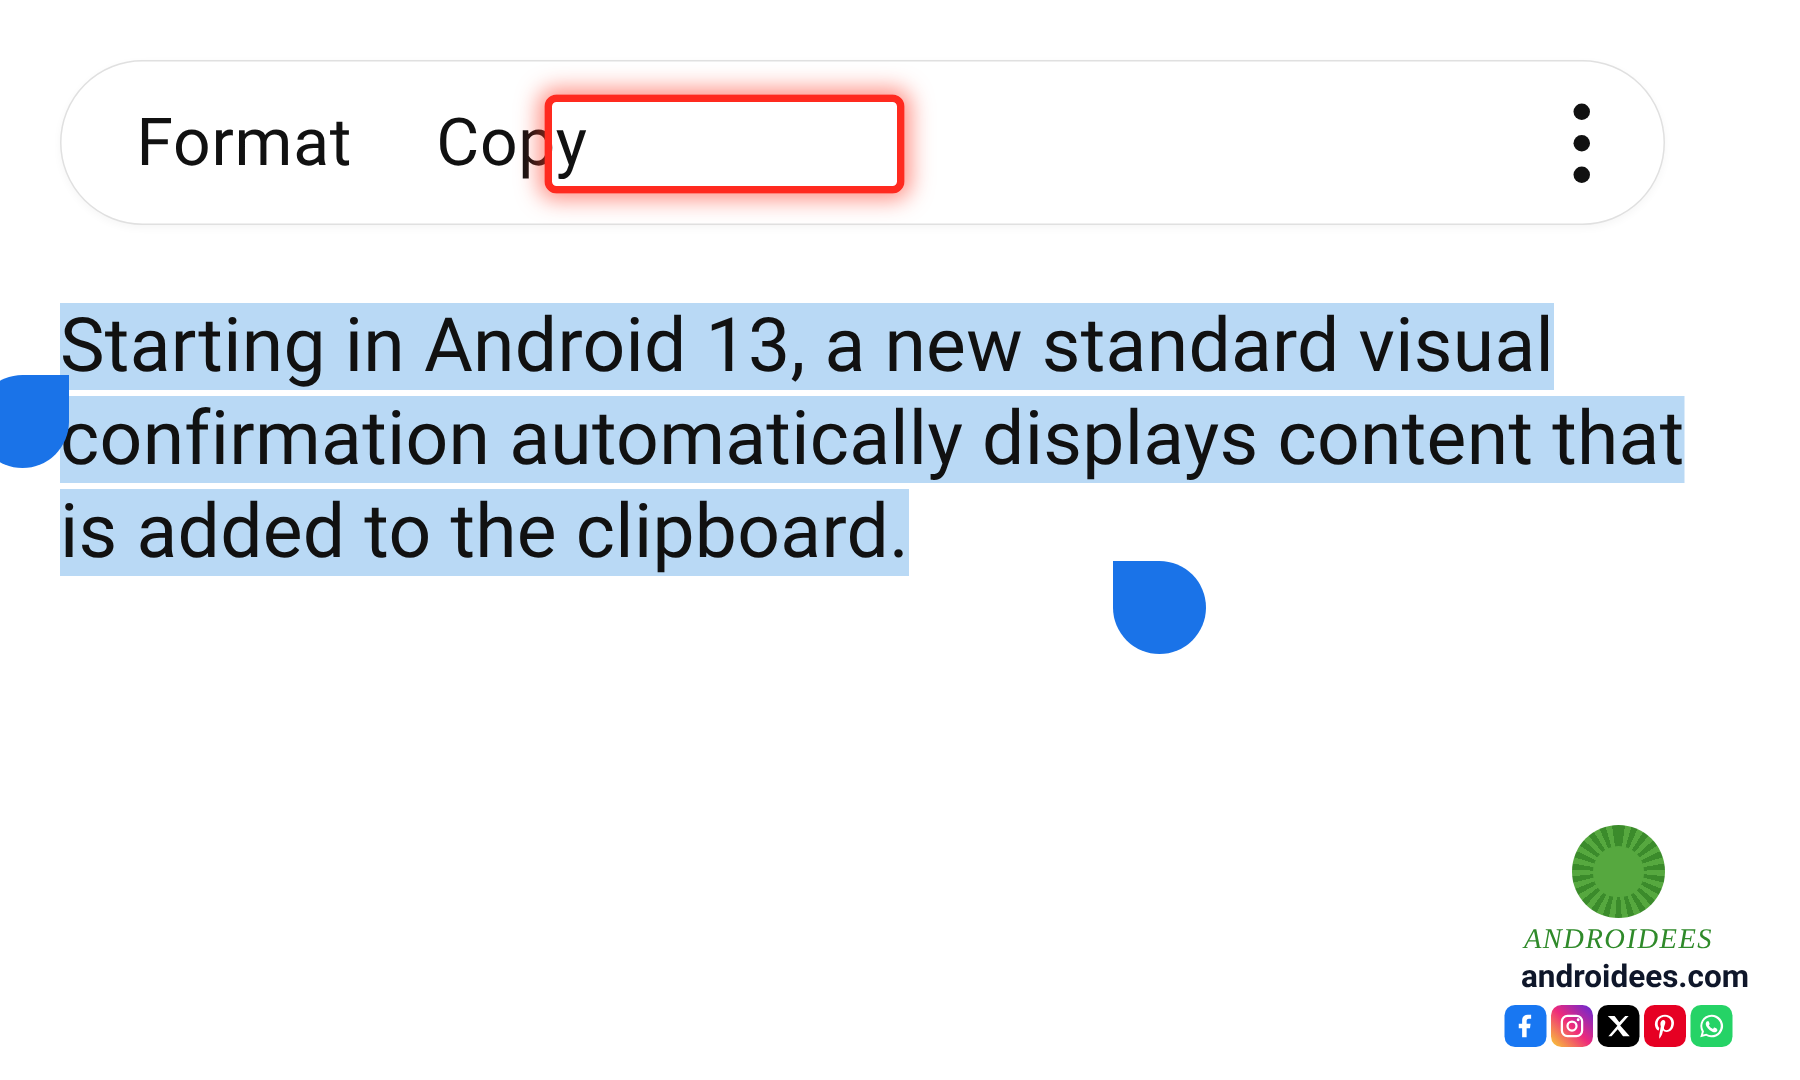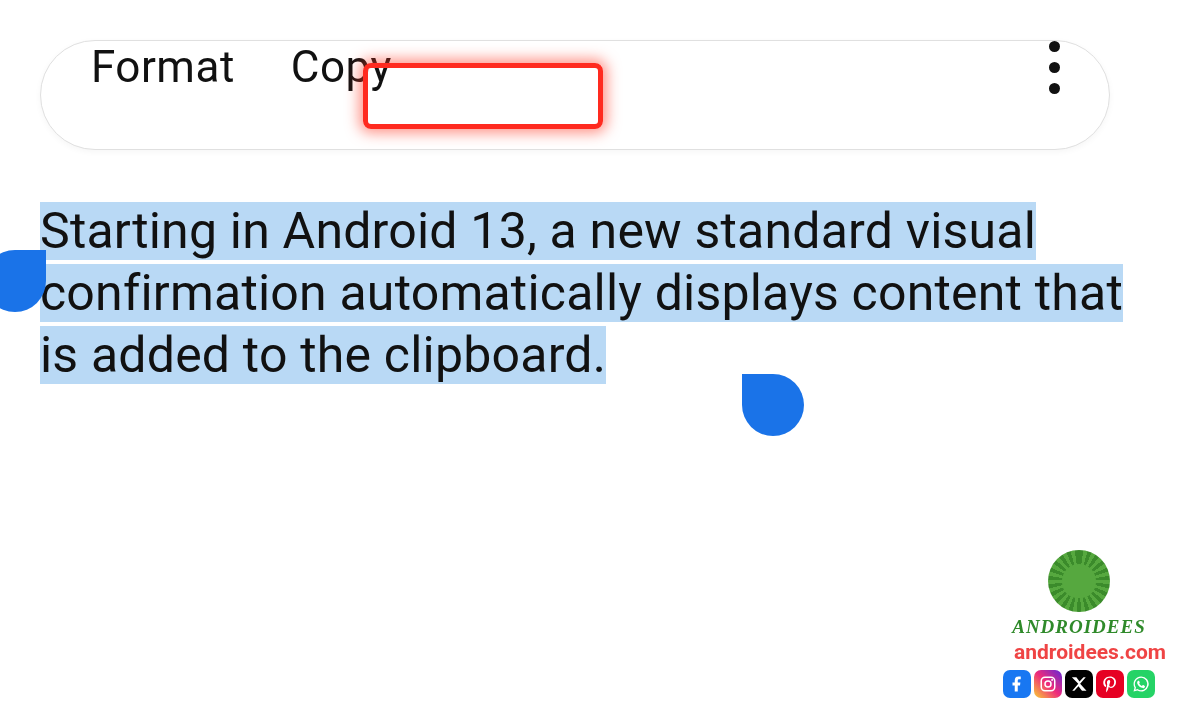--- a/index.html
+++ b/index.html
@@ -15,20 +15,21 @@
   .toolbar {
     position: absolute;
     top: 40px;
     left: 40px;
     right: 90px;
     height: 110px;
     background: #fff;
     border: 1px solid #e0e0e0;
     border-radius: 60px;
     display: flex;
+    align-items: center;
     padding: 0 30px 0 50px;
     box-shadow: 0 2px 6px rgba(0,0,0,0.04);
   }
   .toolbar-item {
     font-size: 44px;
     font-weight: 400;
     color: #111;
     margin-right: 56px;
     white-space: nowrap;
     letter-spacing: 0.5px;
@@ -110,29 +111,29 @@
   .wm-logo::after {
     content: "";
     position: absolute;
     inset: 14px;
     border-radius: 50% 50% 46% 46%;
     background: #56a83f;
   }
   .wm-brand {
     font-family: Georgia, "Times New Roman", serif;
     font-style: italic;
-    font-weight: 700;
+    font-weight: 400;
     color: #2f8a2a;
     font-size: 19px;
     letter-spacing: 1px;
     margin-bottom: 2px;
   }
   .wm-url {
     font-weight: 700;
-    color: #ef4444;
+    color: #0f172a;
     font-size: 21px;
     margin-bottom: 6px;
     margin-left: 22px;
   }
   .wm-social { display: flex; gap: 3px; }
   .wm-social .ic {
     width: 28px;
     height: 28px;
     border-radius: 7px;
     display: flex;

